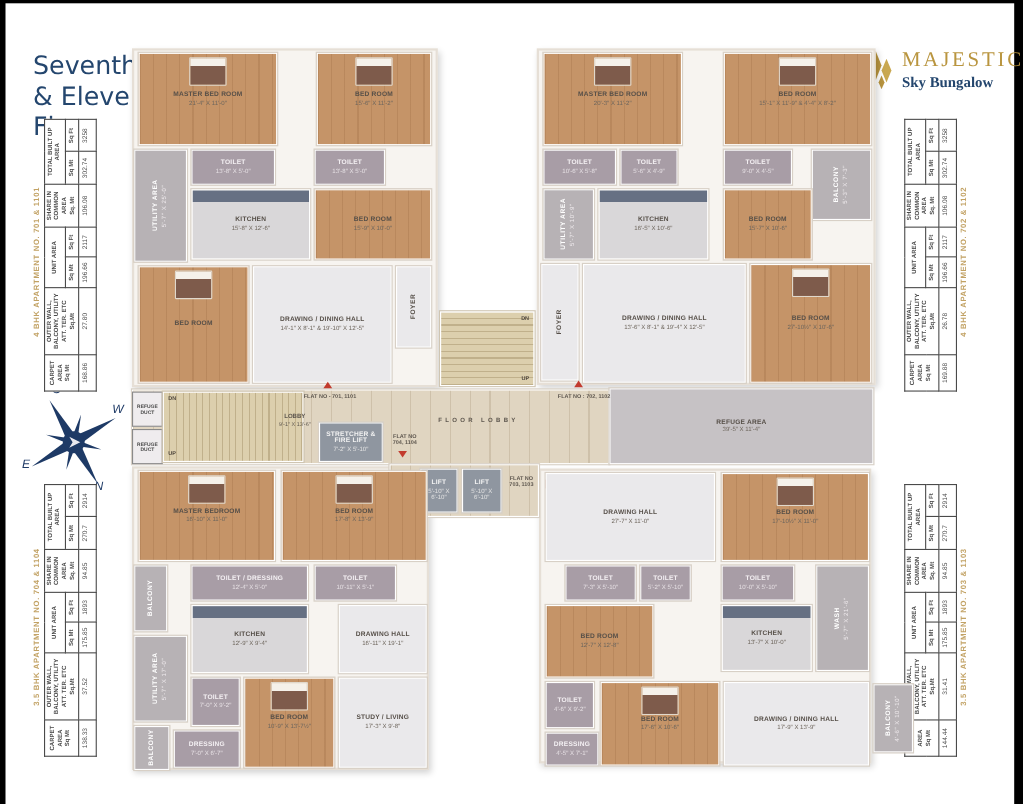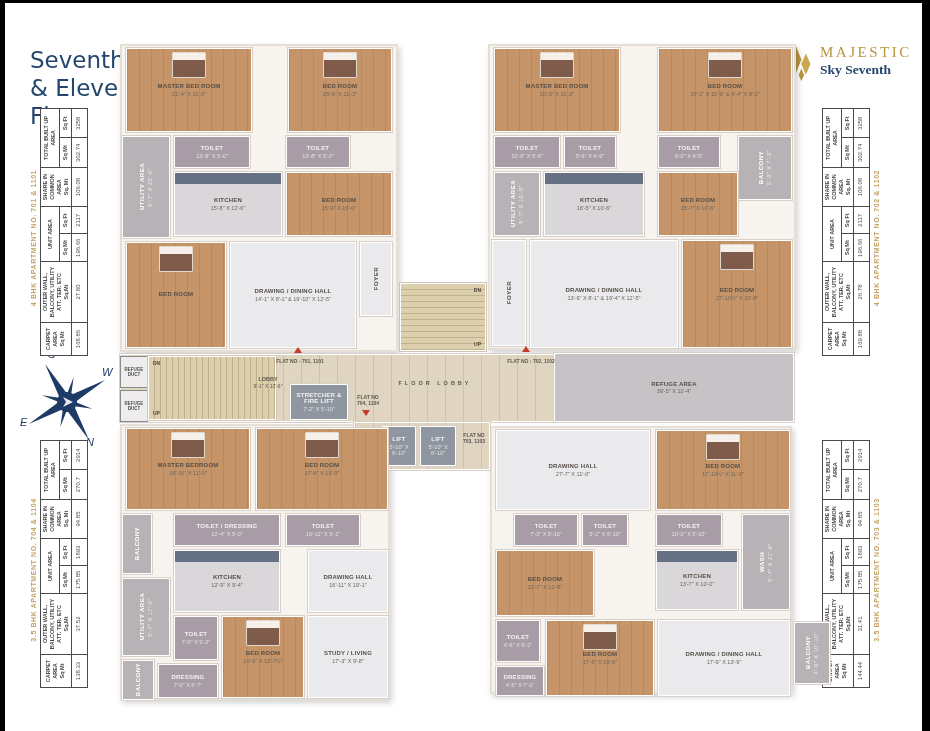--- a/index.html
+++ b/index.html
@@ -4,21 +4,21 @@
 <style>
   html,body{margin:0;padding:0;background:#fff;}
   .stage{position:relative;width:930px;height:731px;background:#fff;overflow:hidden;
          font-family:"Liberation Sans",sans-serif;}
   .bar{position:absolute;background:#000;}
   
   .title{position:absolute;left:30px;top:46px;font-family:"DejaVu Sans",sans-serif;
          font-size:23px;line-height:1.22;font-weight:500;color:#24466e;white-space:pre-line;}
   .logo{position:absolute;left:778px;top:44px;display:flex;align-items:flex-start;gap:6px;}
   .logo-txt{display:flex;flex-direction:column;}
-  .logo-name{font-family:"Liberation Serif",serif;font-size:15px;letter-spacing:2.5px;color:#b9953f;font-weight:500;}
+  .logo-name{font-family:"Liberation Serif",serif;font-size:19px;letter-spacing:2.5px;color:#b9953f;font-weight:500;}
   .logo-sub{font-family:"Liberation Serif",serif;font-size:13.5px;font-weight:bold;color:#24466e;margin-top:1px;}
   
   .compass{position:absolute;left:18px;top:350px;width:98px;height:102px;}
   .compass span{position:absolute;font-size:11px;color:#1e3a66;font-weight:500;font-style:italic;}
   
   .atab-wrap{position:absolute;width:236px;transform-origin:0 0;
              transform:rotate(-90deg) translateX(-236px);}
   .atab-label{font-size:7px;font-weight:bold;color:#c2a264;text-align:center;letter-spacing:.6px;margin:0 0 3px 0;}
   .atab-wrap.rside .atab-label{margin:3px 0 0 0;}
   table.atab{border-collapse:collapse;width:236px;background:#fff;table-layout:fixed;}
@@ -77,21 +77,21 @@
   <div class="logo">
     <svg width="36" height="42" viewBox="0 0 40 44">
       <polygon points="20,1 26,16 20,31 14,16" fill="#b9953f"></polygon>
       <polygon points="9,9 14,21 9,33 4,21" fill="#c9a851"></polygon>
       <polygon points="31,9 36,21 31,33 26,21" fill="#c9a851"></polygon>
       <polygon points="14,26 17,33 14,40 11,33" fill="#b9953f"></polygon>
       <polygon points="26,26 29,33 26,40 23,33" fill="#b9953f"></polygon>
     </svg>
     <div class="logo-txt">
       <span class="logo-name">MAJESTIC</span>
-      <span class="logo-sub">Sky Seventh</span>
+      <span class="logo-sub">Sky Bungalow</span>
     </div>
   </div>
 
   <div class="compass">
     <svg width="98" height="102" viewBox="0 0 98 102">
       <g transform="rotate(-30 49 52)" fill="#1e3a66">
         <polygon points="49,8 54,52 44,52"></polygon>
         <polygon points="49,96 54,52 44,52"></polygon>
         <polygon points="5,52 49,47 49,57"></polygon>
         <polygon points="93,52 49,47 49,57"></polygon>

